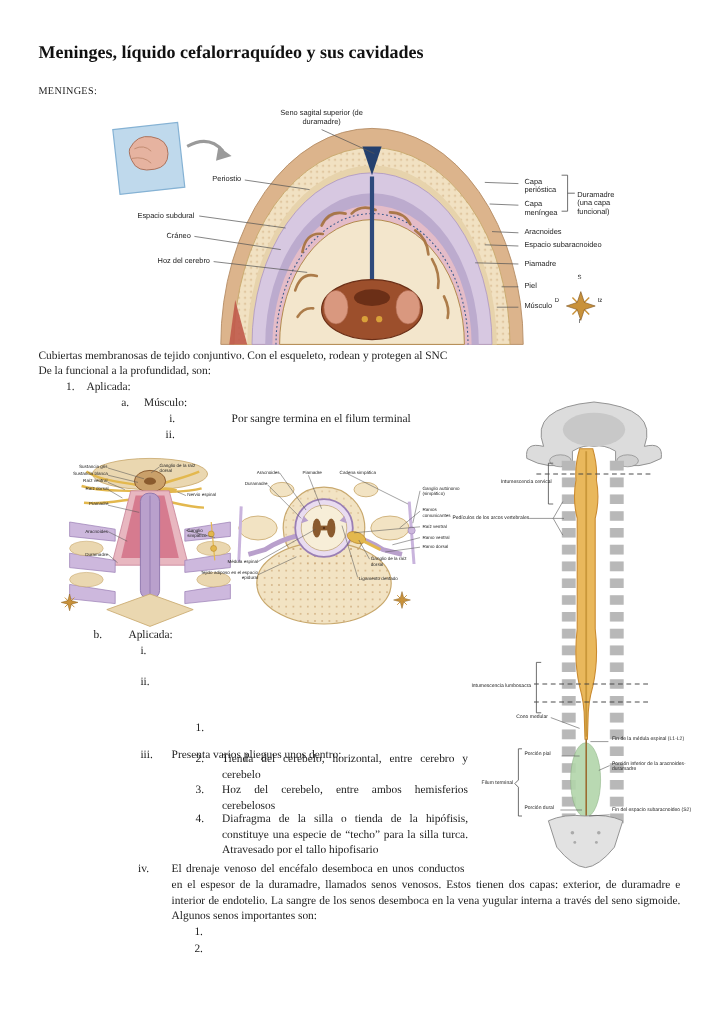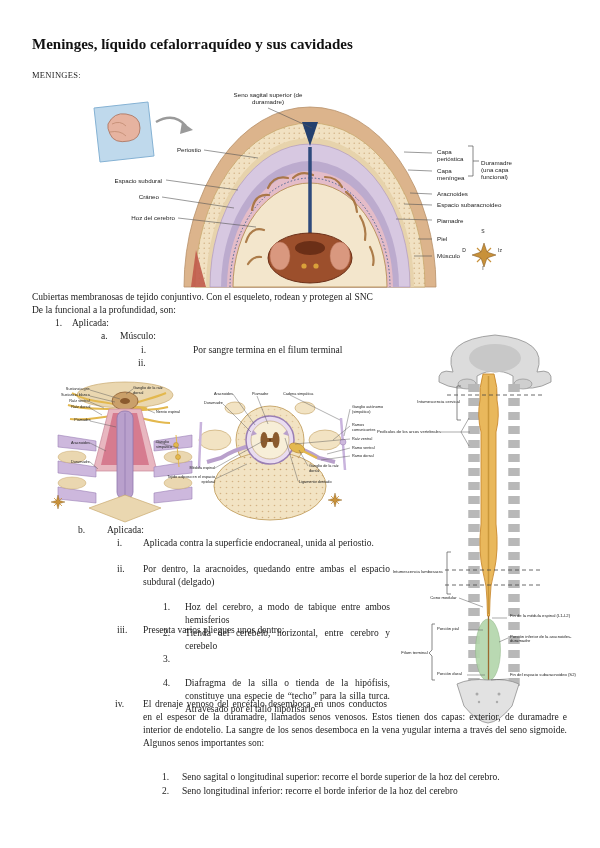--- a/index.html
+++ b/index.html
@@ -306,41 +306,41 @@
 <div class="lb sc84 o-l nw" style="left:437px;top:626px">Porción pial</div>
 <div class="lb sc84 o-l" style="left:510px;top:634px;width:124px">Porción inferior de la aracnoides-duramadre</div>
 <div class="lb sc84 o-r ra nw" style="right:172px;top:650px">Filum terminal</div>
 <div class="lb sc84 o-l nw" style="left:437px;top:671px">Porción dural</div>
 <div class="lb sc84 o-l" style="left:510px;top:672px;width:160px">Fin del espacio subaracnoideo (S2)</div>
 
 <div class="row" style="left:78px;top:524px;width:300px;padding-left:29px">
   <span class="m">b.</span><span>Aplicada:</span>
 </div>
 <div class="row" style="left:117px;top:537px;width:273px;padding-left:26px">
-  <span class="m">i.</span><span>Aplicada contra la superficie endocraneal, unida al periostio.</span>
+  <span class="m">i.</span>
 </div>
 <div class="row" style="left:117px;top:563px;width:273px;padding-left:26px">
-  <span class="m">ii.</span><span>Por dentro, la aracnoides, quedando entre ambas el espacio subdural (delgado)</span>
+  <span class="m">ii.</span>
 </div>
 <div class="row" style="left:117px;top:624px;width:286px;padding-left:26px">
   <span class="m">iii.</span><span>Presenta varios pliegues unos dentro:</span>
 </div>
 <div class="row" style="left:163px;top:601px;width:227px;padding-left:22px">
-  <span class="m">1.</span><span>Hoz del cerebro, a modo de tabique entre ambos hemisferios</span>
+  <span class="m">1.</span>
 </div>
 <div class="row" style="left:163px;top:627px;width:227px;padding-left:22px">
   <span class="m">2.</span><span>Tienda del cerebelo, horizontal, entre cerebro y cerebelo</span>
 </div>
 <div class="row" style="left:163px;top:653px;width:227px;padding-left:22px">
-  <span class="m">3.</span>
+  <span class="m">3.</span><span>Hoz del cerebelo, entre ambos hemisferios cerebelosos</span>
 </div>
 <div class="row" style="left:163px;top:677px;width:227px;padding-left:22px">
   <span class="m">4.</span><span>Diafragma de la silla o tienda de la hipófisis, constituye una especie de “techo” para la silla turca. Atravesado por el tallo hipofisario</span>
 </div>
-<div class="row" style="left:115px;top:698px;width:452px;padding-left:28px">
+<div class="row" style="left:115px;top:719px;width:452px;padding-left:28px">
   <span class="m">iv.</span><span style="float:right;width:180px;height:13px"></span><span>El drenaje venoso del encéfalo desemboca en unos conductos en el espesor de la duramadre, llamados senos venosos. Estos tienen dos capas: exterior, de duramadre e interior de endotelio. La sangre de los senos desemboca en la vena yugular interna a través del seno sigmoide. Algunos senos importantes son:</span>
 </div>
 <div class="row nwr" style="left:162px;top:771px;width:430px;padding-left:20px">
-  <span class="m">1.</span><span>Seno sagital o longitudinal superior: recorre el borde superior de la hoz del cerebro.</span>
+  <span class="m">1.</span>
 </div>
 <div class="row nwr" style="left:162px;top:785px;width:430px;padding-left:20px">
-  <span class="m">2.</span><span>Seno longitudinal inferior: recorre el borde inferior de la hoz del cerebro</span>
+  <span class="m">2.</span>
 </div>
 
 </body></html>

